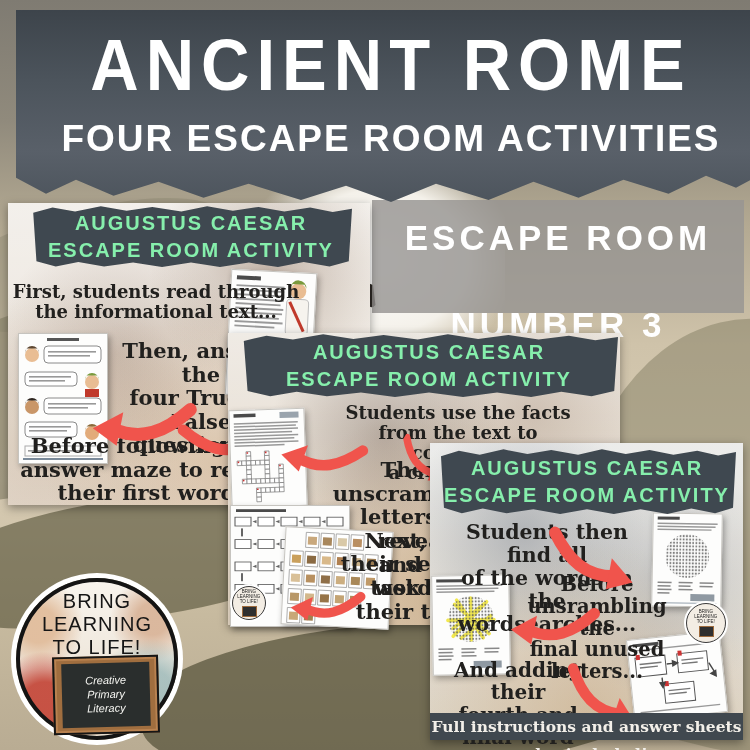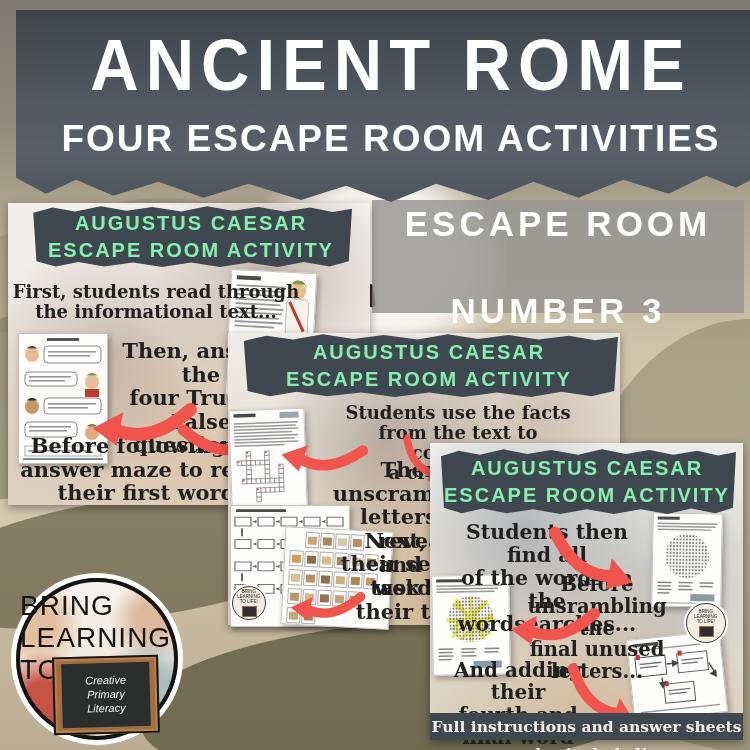--- a/index.html
+++ b/index.html
@@ -72,21 +72,21 @@
     font-size:15.5px;line-height:27px;}
   
   #logo{position:absolute;left:16px;top:578px;width:154px;height:154px;z-index:40;
     border-radius:50%;border:4px solid #141414;box-shadow:0 0 0 5px #ffffff;
     background:
      radial-gradient(circle at 16% 80%,rgba(192,57,43,.85) 0 13%,transparent 30%),
      radial-gradient(circle at 84% 72%,rgba(90,150,160,.45) 0 14%,transparent 32%),
      radial-gradient(circle at 12% 28%,rgba(224,186,152,.9) 0 10%,transparent 26%),
      radial-gradient(circle at 86% 24%,rgba(216,178,150,.9) 0 9%,transparent 24%),
      linear-gradient(180deg,#f8f4ed,#e7dccd);}
-  .logo-line{width:100%;text-align:left;color:#151515;font-size:28px;
+  .logo-line{width:100%;text-align:center;color:#151515;font-size:20px;
     letter-spacing:1px;line-height:1.15;font-weight:500;}
   #chalkboard{position:absolute;left:33px;top:74px;width:88px;height:64px;
     background:#a06e3f;border:2px solid #161616;padding:5px 7px;
     box-shadow:inset 0 0 0 2px #b98250;transform:rotate(-1.5deg);}
   #chalkboard-inner{width:100%;height:100%;background:#2a2e2d;
     display:flex;flex-direction:column;justify-content:center;}
   .chalk-line{text-align:center;color:#f4f4f0;font-size:11px;line-height:1.25;
     font-style:italic;}
   .minilogo{position:absolute;border-radius:50%;border:1px solid #3a3a3a;
     box-shadow:0 0 0 2px #fff;background:#f3ede4;z-index:7;overflow:hidden;
@@ -118,21 +118,21 @@
     <circle cx="20" cy="7" r="6.5" fill="#2d2925"></circle>
     <path d="M7 20 Q20 13 33 20 L35.5 40 Q32.5 43.5 29.5 41.5 L29 62 L11 62 L10.5 41.5 Q7.5 43.5 4.5 40 Z" fill="#2d2925"></path>
   </svg>
 
   <div id="top-header">
     <div id="main-title">ANCIENT ROME</div>
     <div id="main-subtitle">FOUR ESCAPE ROOM ACTIVITIES</div>
   </div>
 
   <div id="badge">
-    <div class="badge-line" style="margin-top:4px">ESCAPE ROOM</div>
+    <div class="badge-line" style="margin-top:18px">ESCAPE ROOM</div>
     <div class="badge-line">NUMBER 3</div>
   </div>
 
   <div id="card1" class="card">
     <div class="chdr" style="left:22px;top:2px;width:322px;height:64px">
       <div class="chl">AUGUSTUS CAESAR</div>
       <div class="chl">ESCAPE ROOM ACTIVITY</div>
     </div>
     <div class="step" style="left:2px;top:79px;width:292px;font-size:18px">First, students read through
 the informational text...</div>

